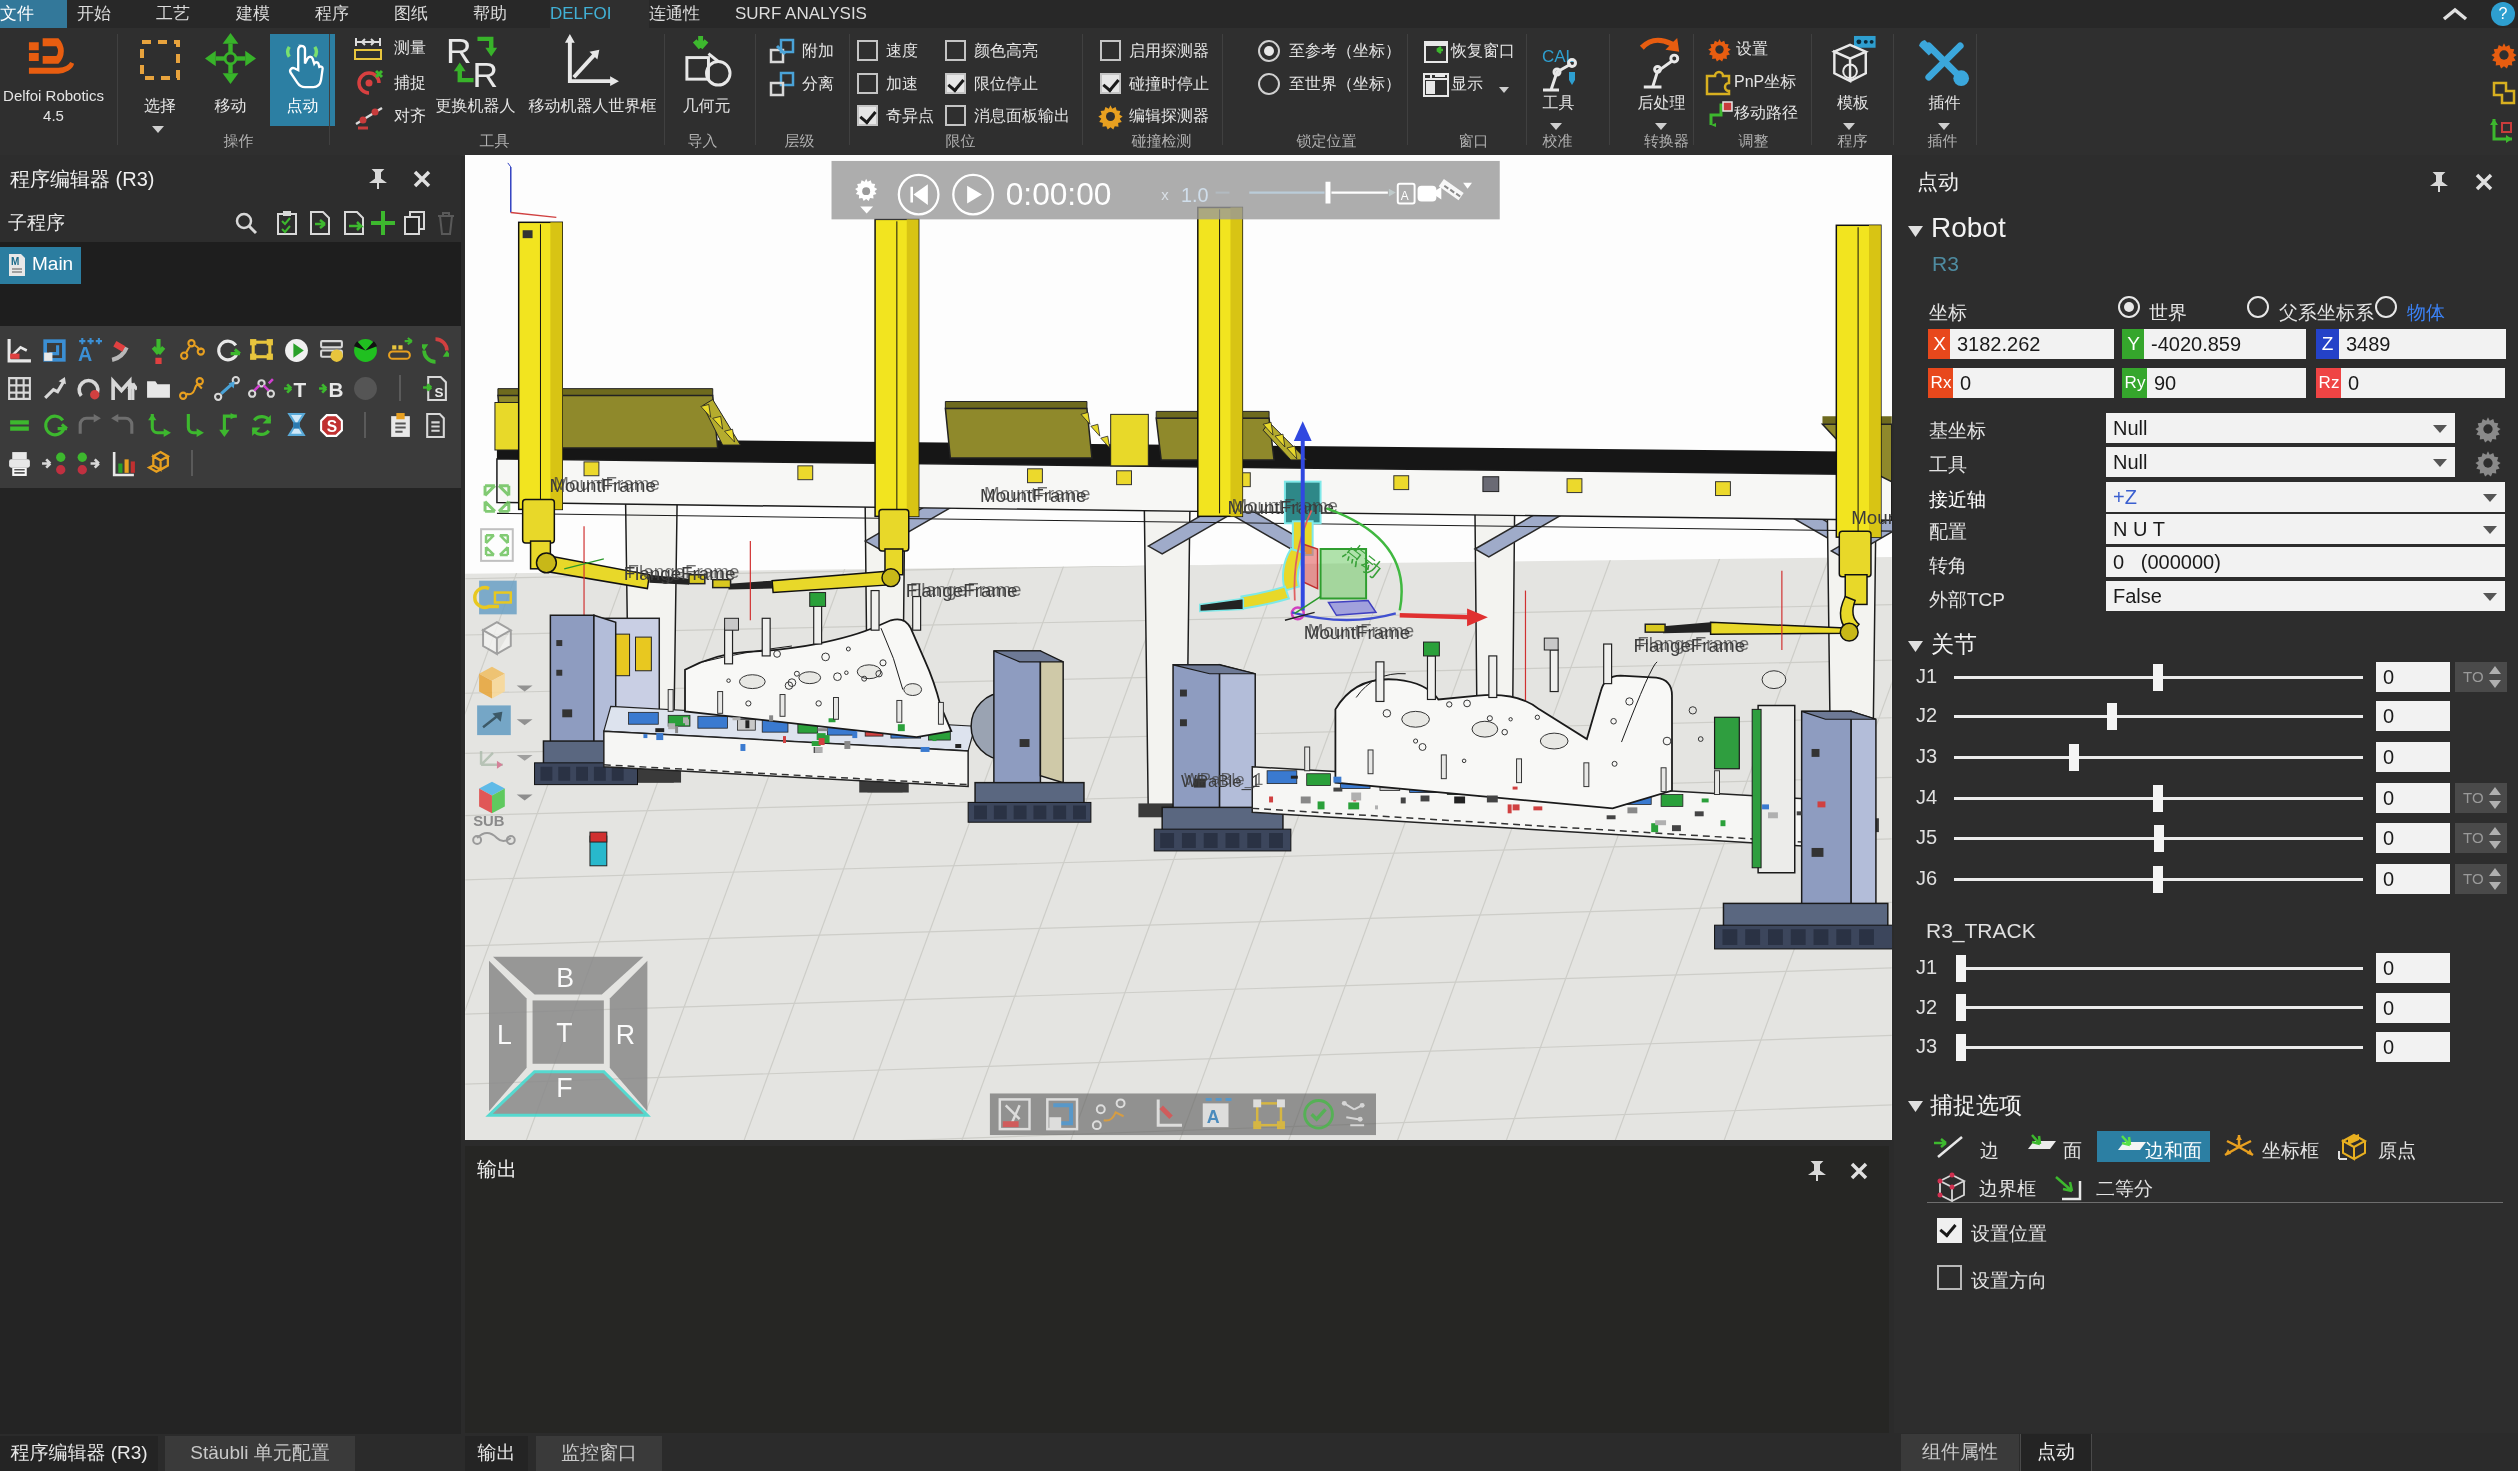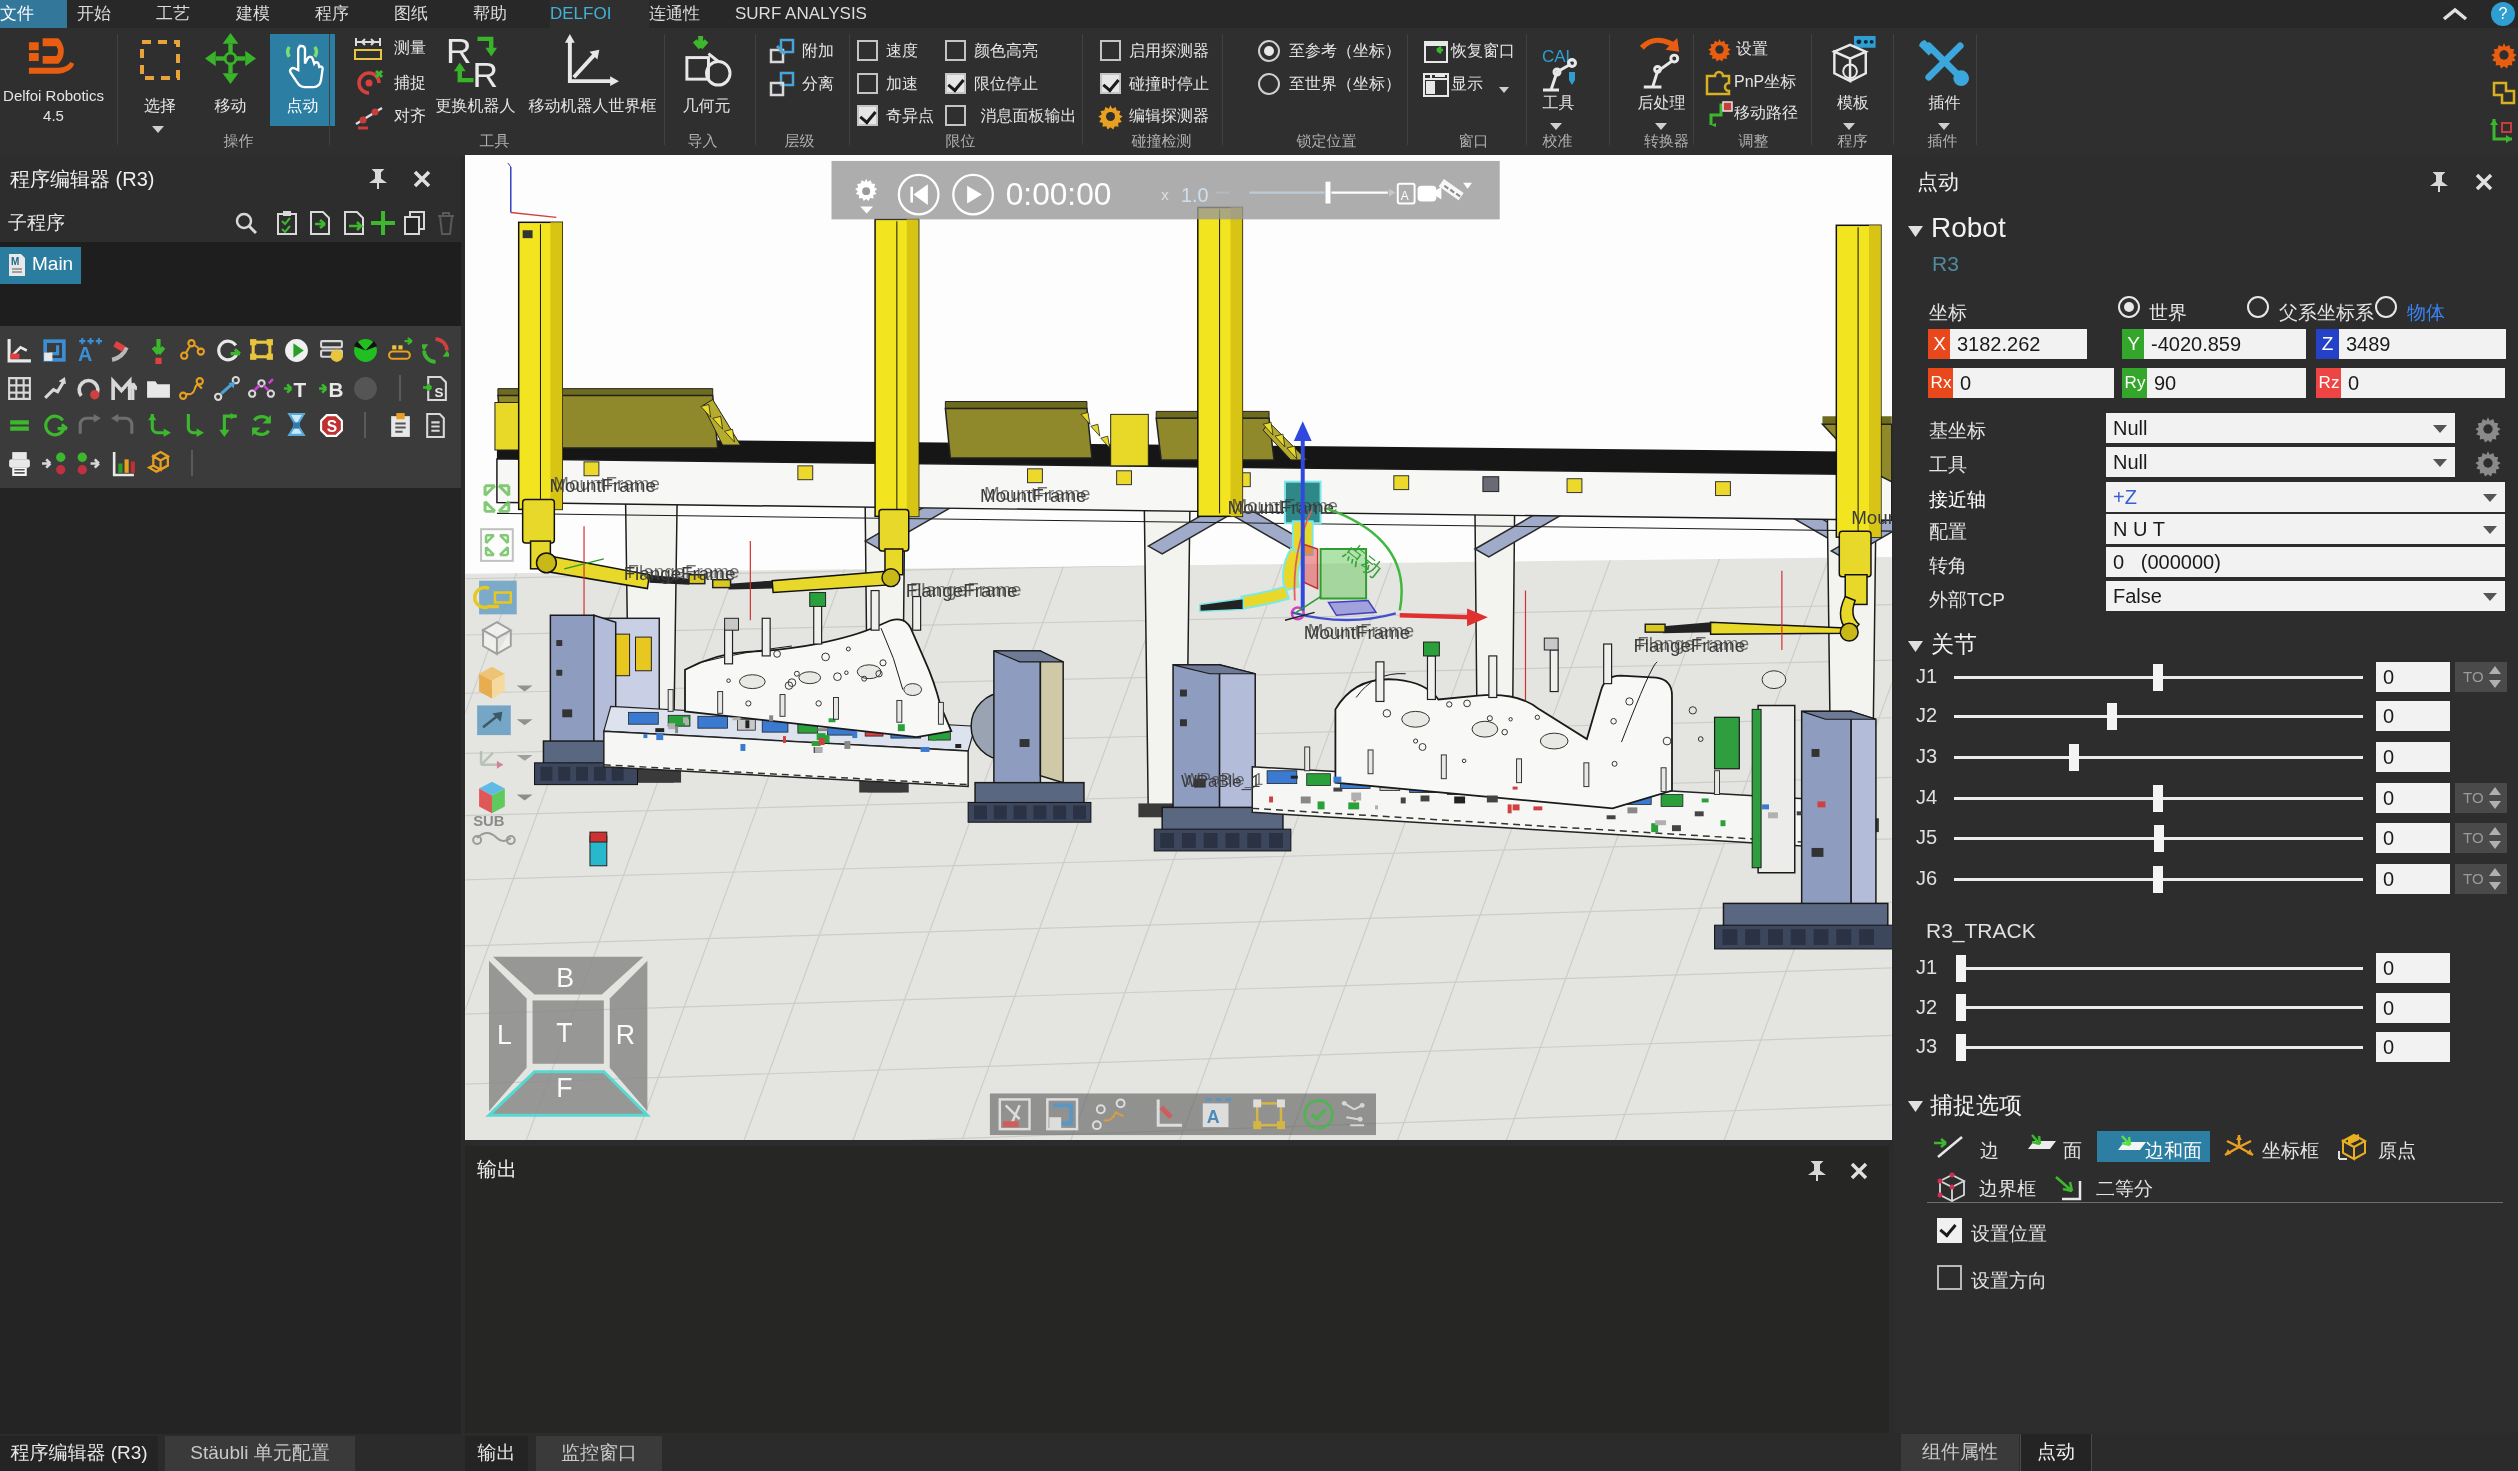--- a/index.html
+++ b/index.html
@@ -132,21 +132,21 @@
     <div class="blabel" style="left:886px;top:14px;width:44px;text-align:left">速度</div>
 <div class="chk" style="left:857px;top:45px"></div>
     <div class="blabel" style="left:886px;top:47px;width:44px;text-align:left">加速</div>
 <div class="chk on" style="left:857px;top:77px"></div>
     <div class="blabel" style="left:886px;top:79px;width:59px;text-align:left">奇异点</div>
 <div class="chk" style="left:945px;top:12px"></div>
     <div class="blabel" style="left:974px;top:14px;width:79px;text-align:left">颜色高亮</div>
 <div class="chk on" style="left:945px;top:45px"></div>
     <div class="blabel" style="left:974px;top:47px;width:79px;text-align:left">限位停止</div>
 <div class="chk" style="left:945px;top:77px"></div>
-    <div class="blabel" style="left:974px;top:79px;width:109px;text-align:center">消息面板输出</div>
+    <div class="blabel" style="left:974px;top:79px;width:109px;text-align:left">消息面板输出</div>
 <div class="gsep" style="left:1082px"></div>
 <div class="glabel" style="left:1117px;width:89px">碰撞检测</div>
 <div class="chk" style="left:1100px;top:12px"></div>
     <div class="blabel" style="left:1129px;top:14px;width:99px;text-align:left">启用探测器</div>
 <div class="chk on" style="left:1100px;top:45px"></div>
     <div class="blabel" style="left:1129px;top:47px;width:99px;text-align:left">碰撞时停止</div>
 <svg class="abs" style="left:1097px;top:75px" width="27" height="27" viewBox="0 0 24 24">
       <path d="M12 2 l1.5 3 3 -1.5 1 3.2 3.3 0.3 -1 3.2 3 1.8 -2.6 2 1.8 2.8 -3.2 1 0.3 3.3 -3.3 -0.5 -1.3 3 -2.5 -2 -2.5 2 -1.3 -3 -3.3 0.5 0.3 -3.3 -3.2 -1 1.8 -2.8 -2.6 -2 3 -1.8 -1 -3.2 3.3 -0.3 1 -3.2 3 1.5z" fill="#e8a020"></path>
       <circle cx="12" cy="12" r="4" fill="#2f2f2f"></circle>
     </svg>
@@ -528,21 +528,21 @@
  <div class="abs" style="left:37px;top:57px;font-size:28px;color:#f2f2f2">Robot</div>
  <div class="abs" style="left:38px;top:97px;font-size:21px;color:#4e8ba0">R3</div>
  <div class="abs" style="left:35px;top:145px;font-size:19px;color:#e4e4e4">坐标</div>
  <div class="rad on" style="left:224px;top:141px;border-color:#e8e8e8"></div>
     <div class="abs" style="left:255px;top:145px;font-size:19px;color:#e4e4e4">世界</div>
  <div class="rad" style="left:353px;top:141px;border-color:#e8e8e8"></div>
     <div class="abs" style="left:385px;top:145px;font-size:19px;color:#e4e4e4">父系坐标系</div>
  <div class="rad" style="left:481px;top:141px;border-color:#e8e8e8"></div>
     <div class="abs" style="left:513px;top:145px;font-size:19px;color:#3b82f6">物体</div>
  <div class="abs" style="left:34px;top:174px;width:23px;height:30px;background:#e8481c;color:#fff;font-size:19px;text-align:center;line-height:30px">X</div>
- <div class="abs fld" style="left:56px;top:174px;width:137px">3182.262</div>
+ <div class="abs fld" style="left:56px;top:174px;width:164px">3182.262</div>
  <div class="abs" style="left:228px;top:174px;width:23px;height:30px;background:#35a62c;color:#fff;font-size:19px;text-align:center;line-height:30px">Y</div>
  <div class="abs fld" style="left:250px;top:174px;width:162px">-4020.859</div>
  <div class="abs" style="left:422px;top:174px;width:23px;height:30px;background:#2442c8;color:#fff;font-size:19px;text-align:center;line-height:30px">Z</div>
  <div class="abs fld" style="left:445px;top:174px;width:167px">3489</div>
  <div class="abs" style="left:34px;top:213px;width:26px;height:30px;background:#e8481c;color:#fff;font-size:17px;text-align:center;line-height:30px">Rx</div>
  <div class="abs fld" style="left:59px;top:213px;width:161px">0</div>
  <div class="abs" style="left:228px;top:213px;width:26px;height:30px;background:#35a62c;color:#fff;font-size:17px;text-align:center;line-height:30px">Ry</div>
  <div class="abs fld" style="left:253px;top:213px;width:159px">90</div>
  <div class="abs" style="left:422px;top:213px;width:26px;height:30px;background:#ef4444;color:#fff;font-size:17px;text-align:center;line-height:30px">Rz</div>
  <div class="abs fld" style="left:447px;top:213px;width:164px">0</div>

